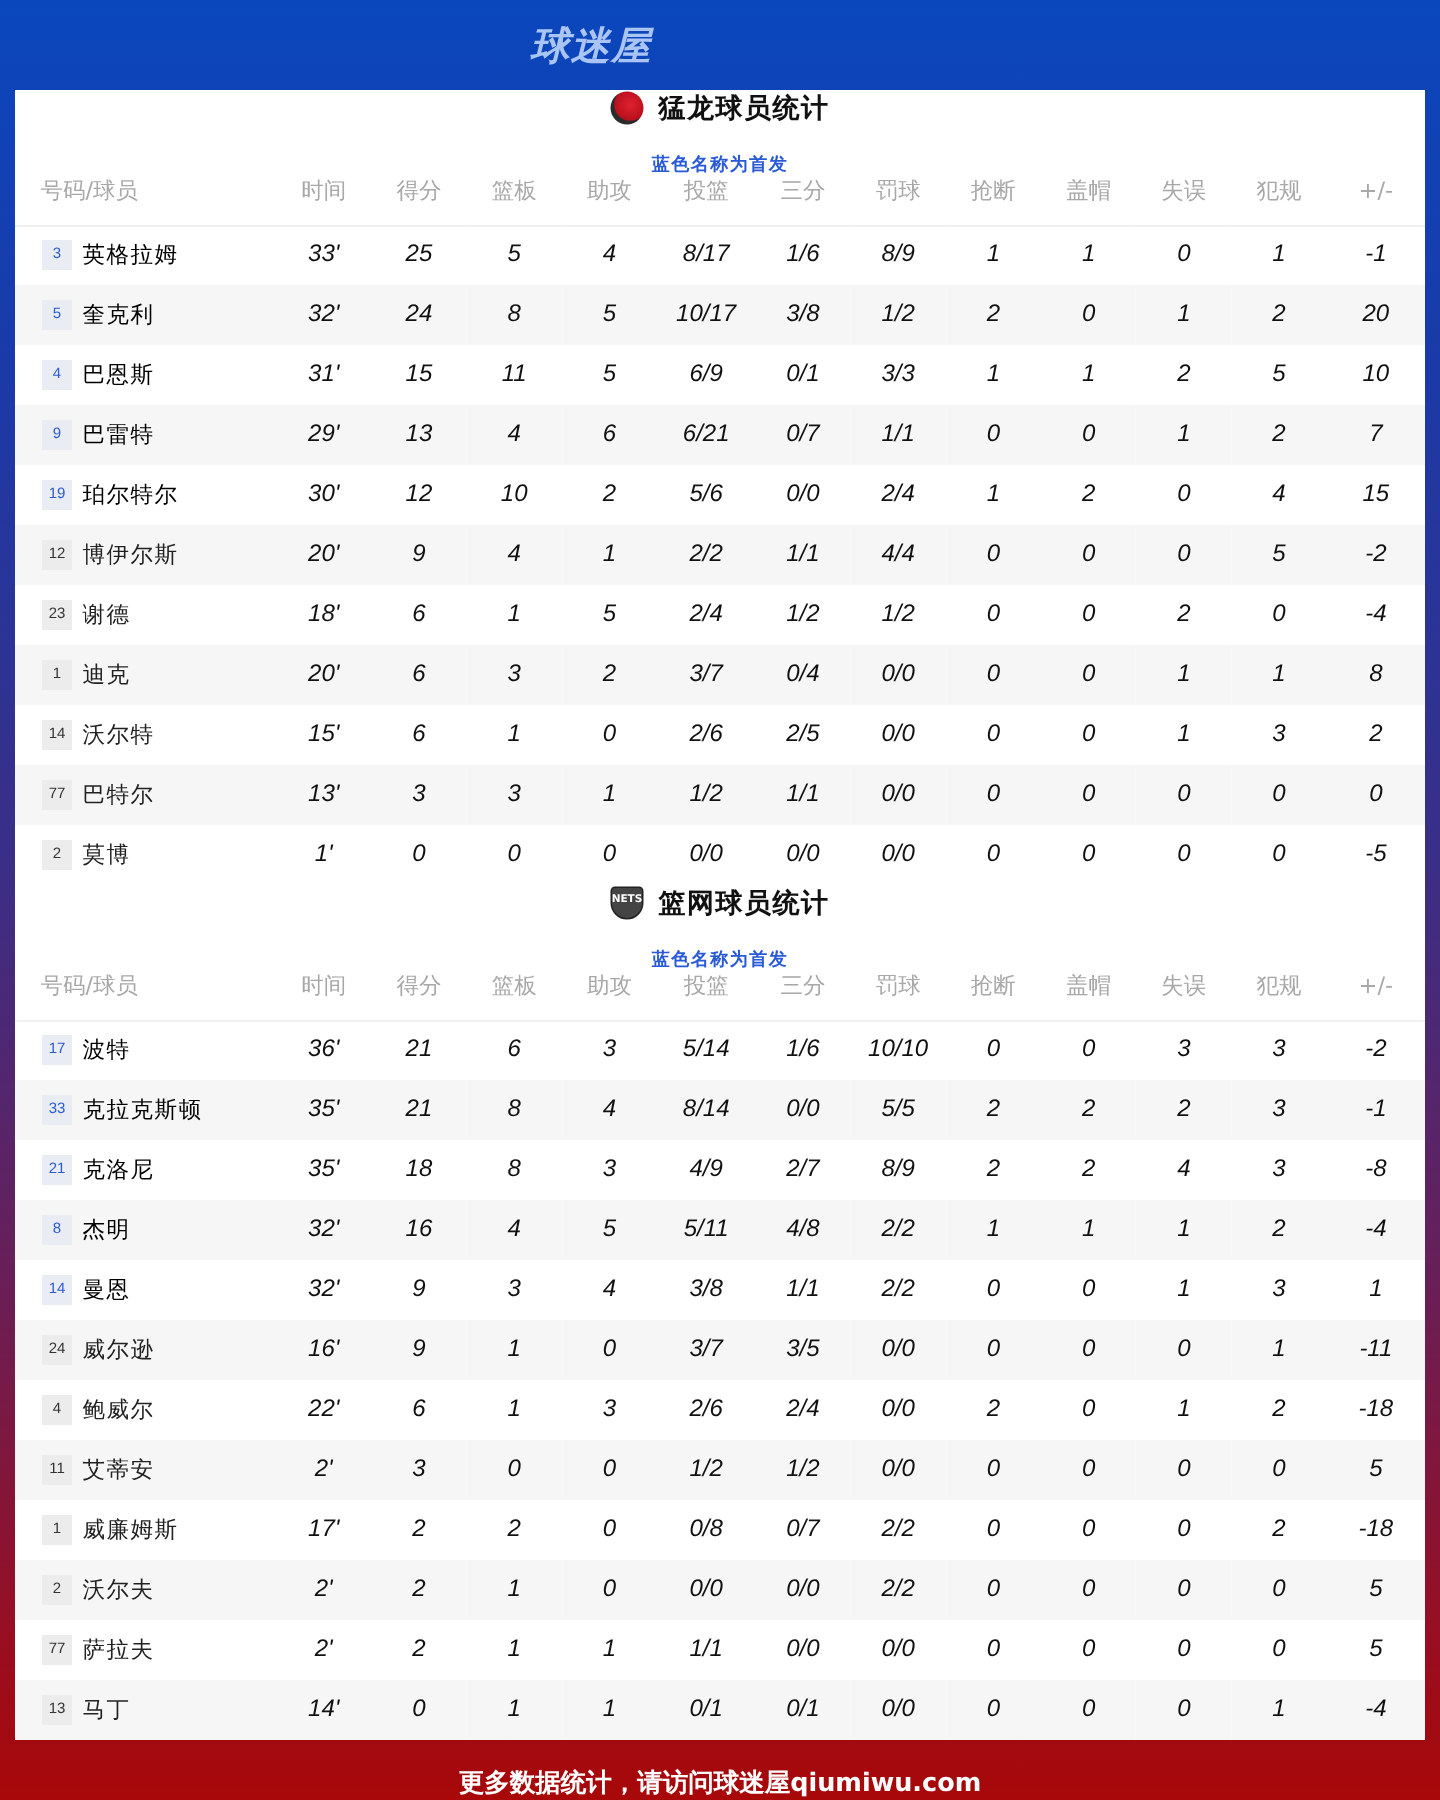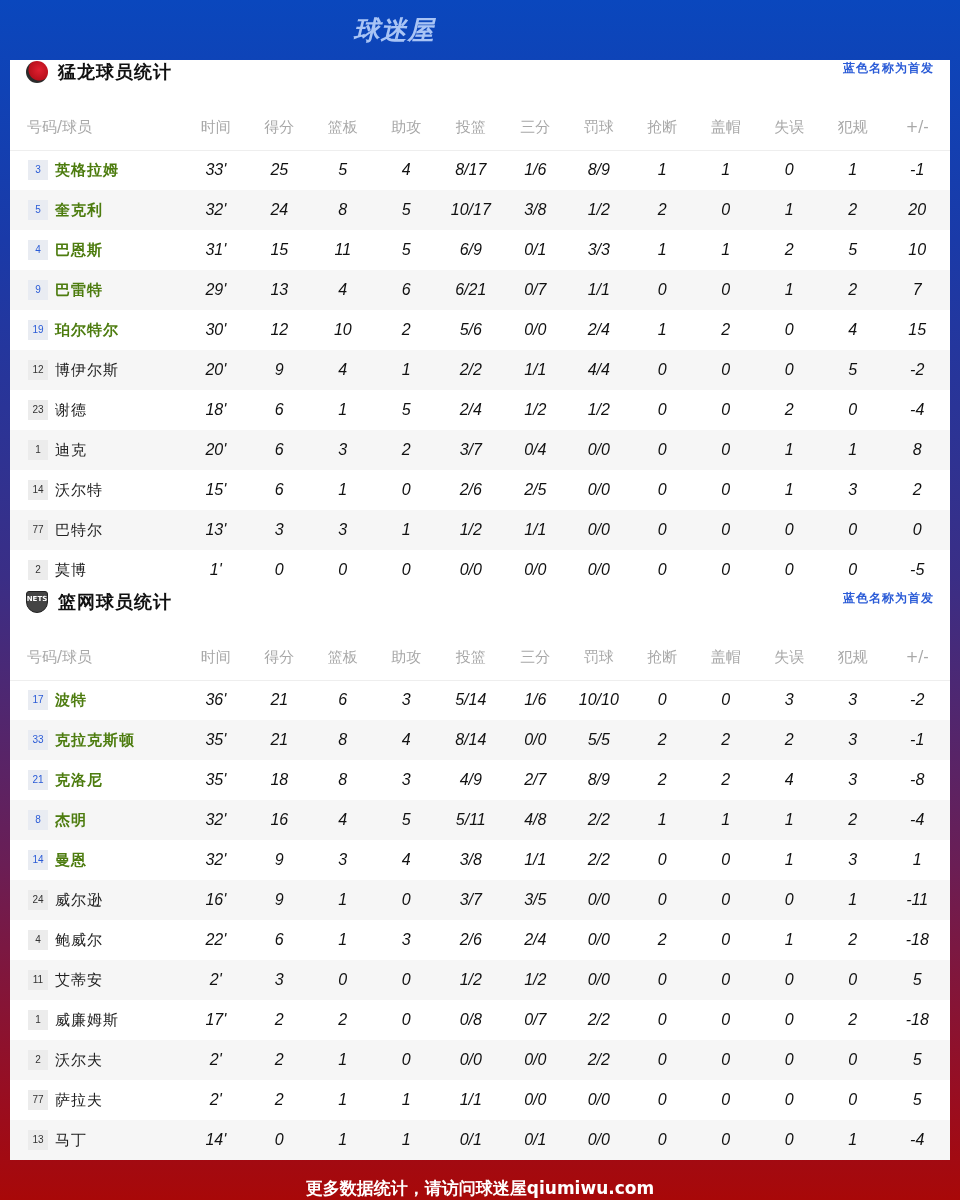--- a/index.html
+++ b/index.html
@@ -15,22 +15,23 @@
     }
     .logo {
       color: #a9c4f5; font-size: 26px; font-weight: bold; letter-spacing: 1px;
       font-style: italic;
     }
     .card {
       position: absolute; left: 10px; top: 60px; width: 940px; height: 1100px;
       background: #ffffff;
     }
     .section-header {
-      height: 58px; display: flex; align-items: flex-start; justify-content: space-between;
+      height: 58px; display: flex; align-items: center; justify-content: space-between;
       padding: 0 16px 0 16px;
+      flex-direction: column;
     }
     .team-title { display: flex; align-items: center; }
     .team-logo {
       width: 22px; height: 22px; border-radius: 50%; margin-right: 10px; display: inline-block;
     }
     .raptors-logo { background: radial-gradient(circle at 60% 40%, #e02030 0%, #b8101c 55%, #2a2a2a 60%, #333 100%); }
     .nets-logo {
       border-radius: 3px 3px 11px 11px; background: #444; color: #fff; font-size: 7px; font-weight: bold;
       display: inline-flex; align-items: flex-start; justify-content: center; padding-top: 3px;
       border: 1px solid #222;
@@ -49,21 +50,21 @@
     }
     tr.alt td { background: #f6f6f6; }
     td.player-cell { text-align: left; padding-left: 18px; font-style: normal; }
     .num-badge {
       display: inline-block; width: 20px; height: 20px; line-height: 20px; background: #ececec;
       font-size: 10px; color: #333; text-align: center; margin-right: 7px; vertical-align: middle;
       font-family: "Liberation Sans", sans-serif;
     }
     .num-badge.starter { color: #2a5bd7; background: #e9ecf2; }
     .pname { font-size: 15px; color: #222; vertical-align: middle; letter-spacing: 1px; font-family: "DejaVu Sans", sans-serif; }
-    .pname.starter { color: #4d7c0f; font-weight: bold; }
+    .pname.starter { color: #000000; }
     .footer {
       position: absolute; left: 0; top: 1160px; width: 960px; height: 40px;
       display: flex; align-items: flex-end; justify-content: center;
       color: #ffffff; font-size: 17px; font-weight: bold;
     }
   </style>
 </head>
 <body>
 
 <div class="topbar">

